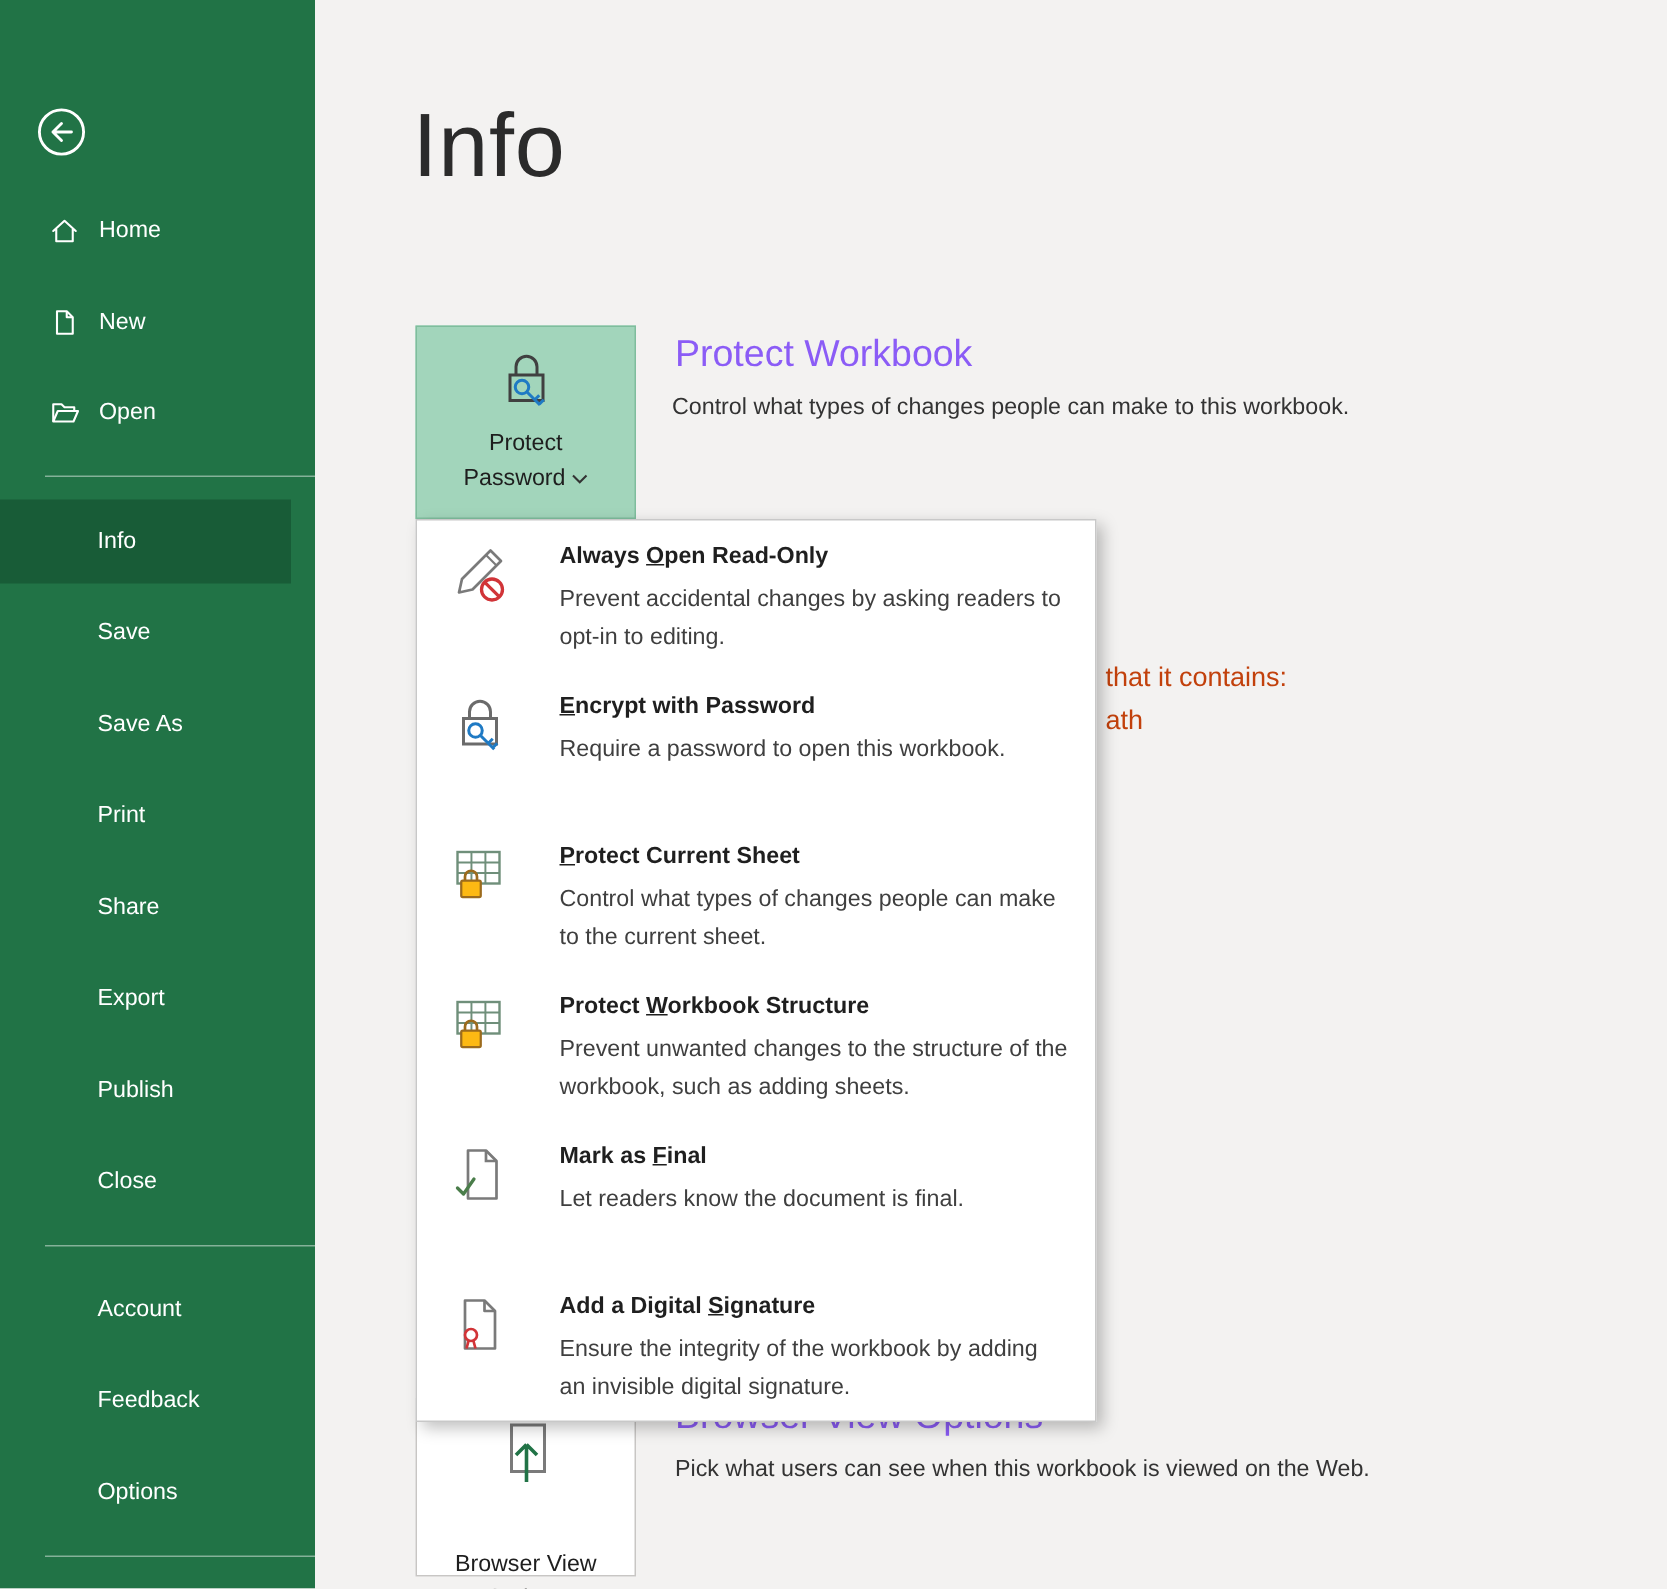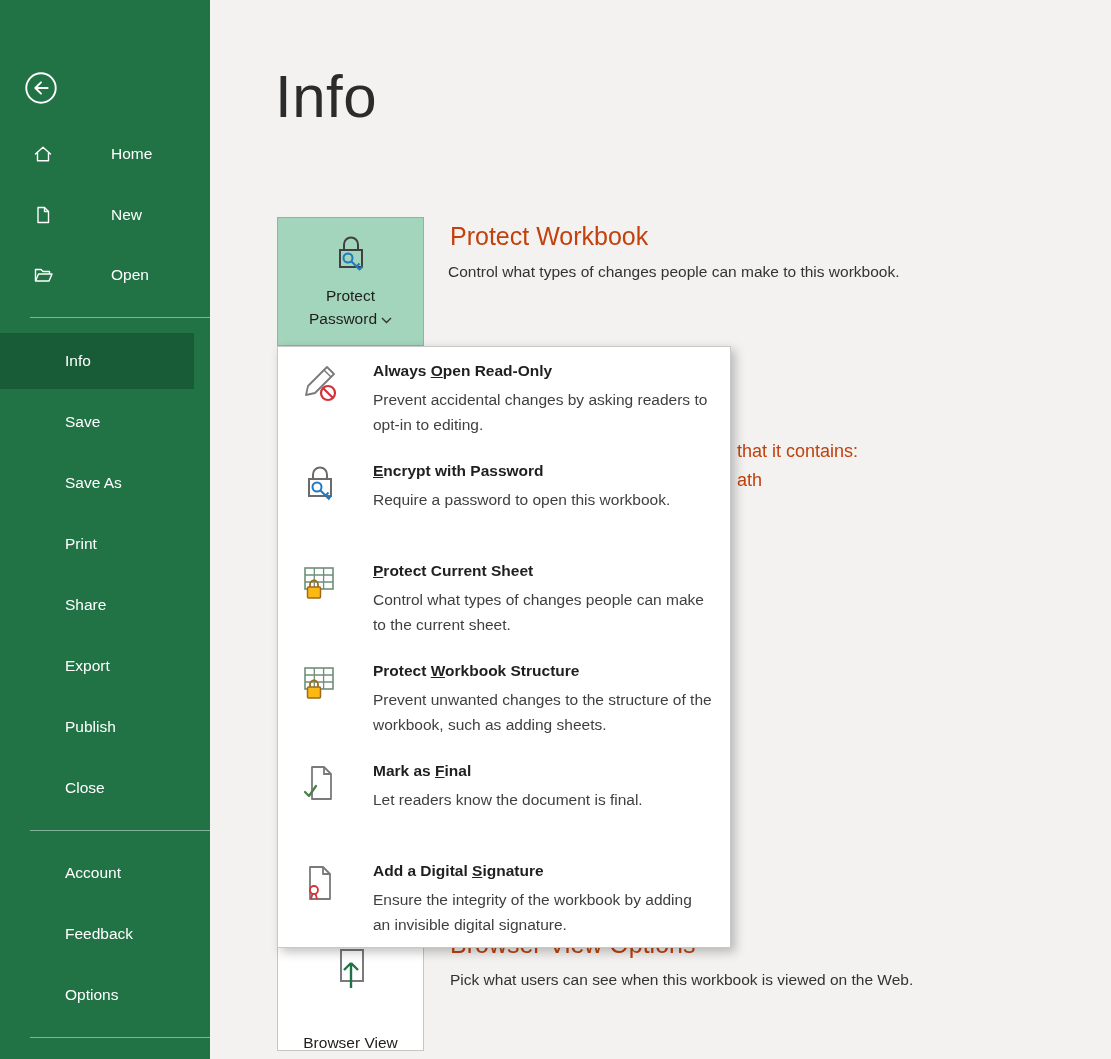--- a/index.html
+++ b/index.html
@@ -17,21 +17,21 @@
     position:absolute; left:0; top:0; width:210px; height:1059px;
     background:#217346;
   }
   .back-btn {
     position:absolute; left:22px; top:69px; width:38px; height:38px;
     background:transparent; border:none; cursor:pointer; padding:0;
   }
   .nav-item {
     position:absolute; left:0; width:194px;
     display:flex; align-items:center;
-    color:#fff; font-size:15.5px; cursor:pointer;gap:45px;
+    color:#fff; font-size:15.5px; cursor:pointer;
   }
   .nav-top { height:46px; padding-left:33px; }
   .nav-top .nav-icon { width:20px; height:20px; margin-right:13px; display:inline-flex; }
   .nav-plain { height:56px; padding-left:65px; }
   .nav-plain.selected { background:#185c37; }
   .sb-divider {
     position:absolute; left:30px; right:0; height:1px;
     background:rgba(255,255,255,0.45);
   }
 
@@ -54,21 +54,21 @@
     left:277px; top:932px; height:119px;
     background:#fff; border:1px solid #c8c6c4; z-index:1;gap:32px;
   }
   .tile-icon { width:44px; height:44px; margin-top:14px; }
   .tile-label {
     margin-top:8px; font-size:15.5px; line-height:23px; color:#1e1e1e;
   }
   .chev { margin-left:4px; display:inline-block; }
 
   .sec-heading {
-    position:absolute; font-size:25px; font-weight:400; color:#c2410c;
+    position:absolute; font-size:25px; font-weight:400; color:#8b5cf6;
   }
   .sec-desc {
     position:absolute; font-size:15.5px; color:#333;
   }
   .bg-fragment {
     position:absolute; font-size:18px; color:#c2410c; white-space:nowrap;
   }
 
   
   .dropdown {

